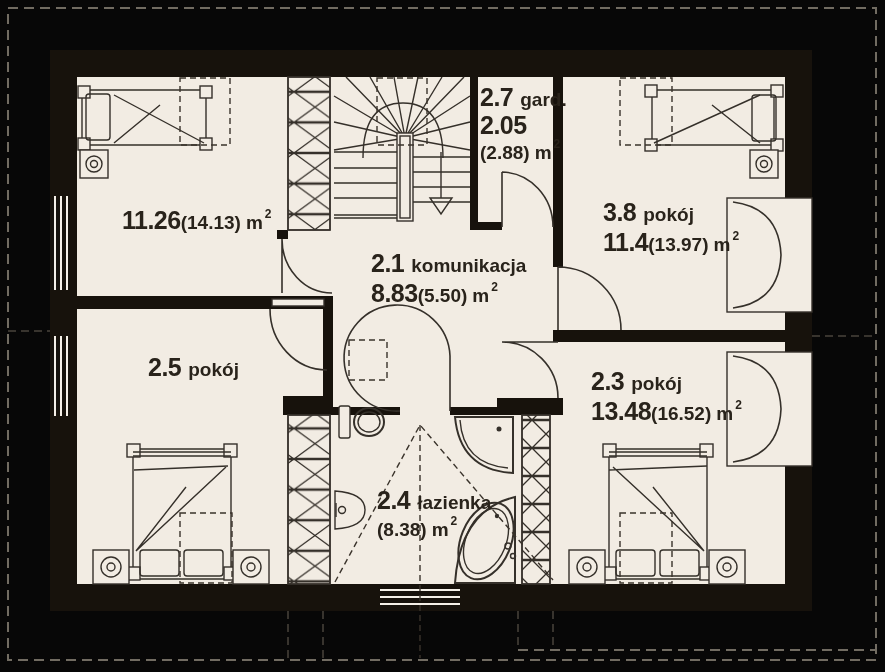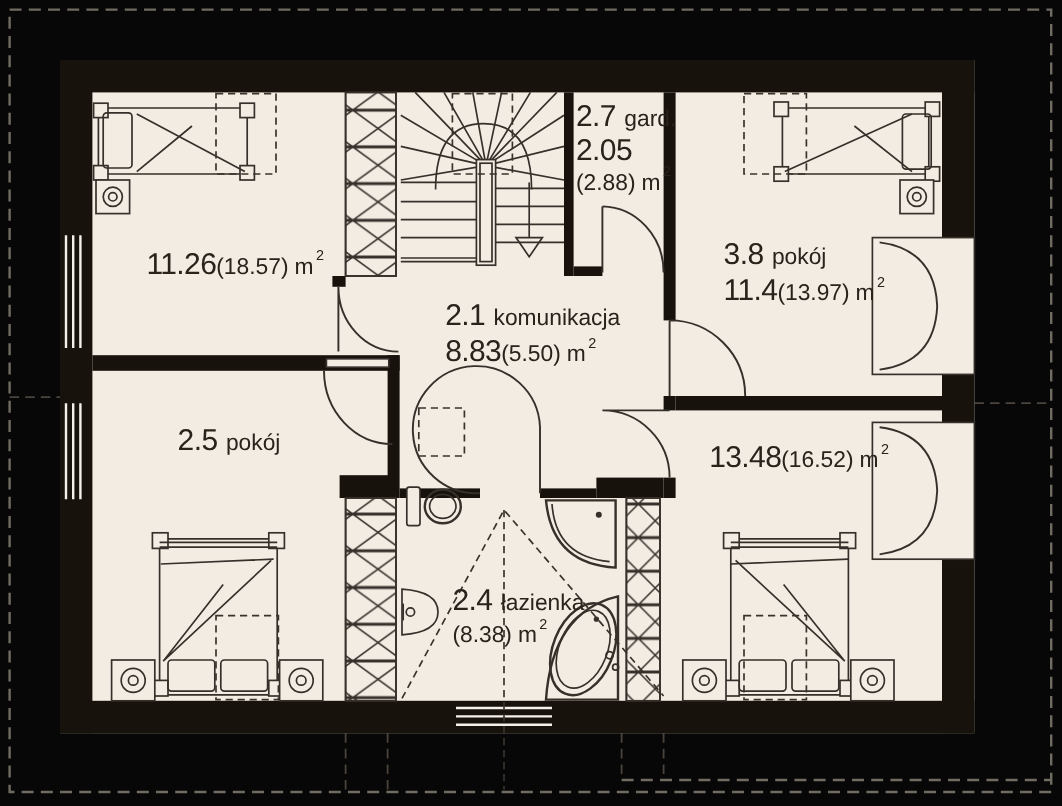--- a/index.html
+++ b/index.html
@@ -15,21 +15,21 @@
   .flw{fill:var(--floor);stroke:var(--line);stroke-width:1.4;}
   .fur{fill:none;stroke:var(--line);stroke-width:1.4;}
   .fur2{fill:none;stroke:var(--line);stroke-width:2;}
   .furf{fill:var(--floor);stroke:var(--line);stroke-width:1.4;}
   .door{fill:none;stroke:var(--line);stroke-width:1.6;}
   .dashA{fill:none;stroke:var(--roof-dash);stroke-width:2;stroke-dasharray:10 6;}
   .dashB{fill:none;stroke:#4a443c;stroke-width:1.5;stroke-dasharray:8 5;}
   .dashC{fill:none;stroke:#3a332b;stroke-width:1.4;stroke-dasharray:6 4;}
   .wline{stroke:#f5f0e8;stroke-width:2;fill:none;}
   .dot{fill:var(--line);}
-  .lbl{position:absolute;color:var(--text);font-weight:normal;white-space:nowrap;}
+  .lbl{position:absolute;color:var(--text);font-weight:bold;white-space:nowrap;}
   .ln{line-height:30px;height:30px;}
   .num,.ar{font-size:25px;letter-spacing:-0.5px;}
   .nm,.pr,.un{font-size:19px;}
   .nm{margin-left:7px;}
   .un{margin-left:5px;}
   .sup{font-size:12px;position:relative;top:-11px;margin-left:2px;}
 </style>
 </head>
 <body>
 
@@ -250,21 +250,21 @@
   </g>
 
   <g>
     <path class="dashC" d="M335,582 L420,425 L553,580"></path>
     <path class="dashC" d="M420,425 V658"></path>
     <rect class="dashC" x="349" y="340" width="38" height="40"></rect>
   </g>
 </svg>
 
 <div class="lbl" style="left:122px;top:205px">
-  <div class="ln"><span class="ar">11.26</span><span class="pr">(18.57)</span><span class="un">m</span><span class="sup">2</span></div>
+  <div class="ln"><span class="ar">11.26</span><span class="pr">(14.13)</span><span class="un">m</span><span class="sup">2</span></div>
 </div>
 
 <div class="lbl" style="left:480px;top:83px">
   <div class="ln" style="line-height:28px;height:28px"><span class="num">2.7</span><span class="nm">gard.</span></div>
   <div class="ln" style="line-height:28px;height:28px"><span class="ar">2.05</span></div>
   <div class="ln" style="line-height:28px;height:28px"><span class="pr">(2.88)</span><span class="un">m</span><span class="sup">2</span></div>
 </div>
 
 <div class="lbl" style="left:603px;top:197px">
   <div class="ln"><span class="num">3.8</span><span class="nm">pokój</span></div>
@@ -274,20 +274,21 @@
 <div class="lbl" style="left:371px;top:248px">
   <div class="ln"><span class="num">2.1</span><span class="nm">komunikacja</span></div>
   <div class="ln"><span class="ar">8.83</span><span class="pr">(5.50)</span><span class="un">m</span><span class="sup">2</span></div>
 </div>
 
 <div class="lbl" style="left:148px;top:352px">
   <div class="ln"><span class="num">2.5</span><span class="nm">pokój</span></div>
 </div>
 
 <div class="lbl" style="left:591px;top:366px">
+  <div class="ln"><span class="num">2.3</span><span class="nm">pokój</span></div>
   <div class="ln"><span class="ar">13.48</span><span class="pr">(16.52)</span><span class="un">m</span><span class="sup">2</span></div>
 </div>
 
 <div class="lbl" style="left:377px;top:486px">
   <div class="ln" style="line-height:29px;height:29px"><span class="num">2.4</span><span class="nm">łazienka</span></div>
   <div class="ln" style="line-height:29px;height:29px"><span class="pr">(8.38)</span><span class="un">m</span><span class="sup">2</span></div>
 </div>
 
 </div>
 

